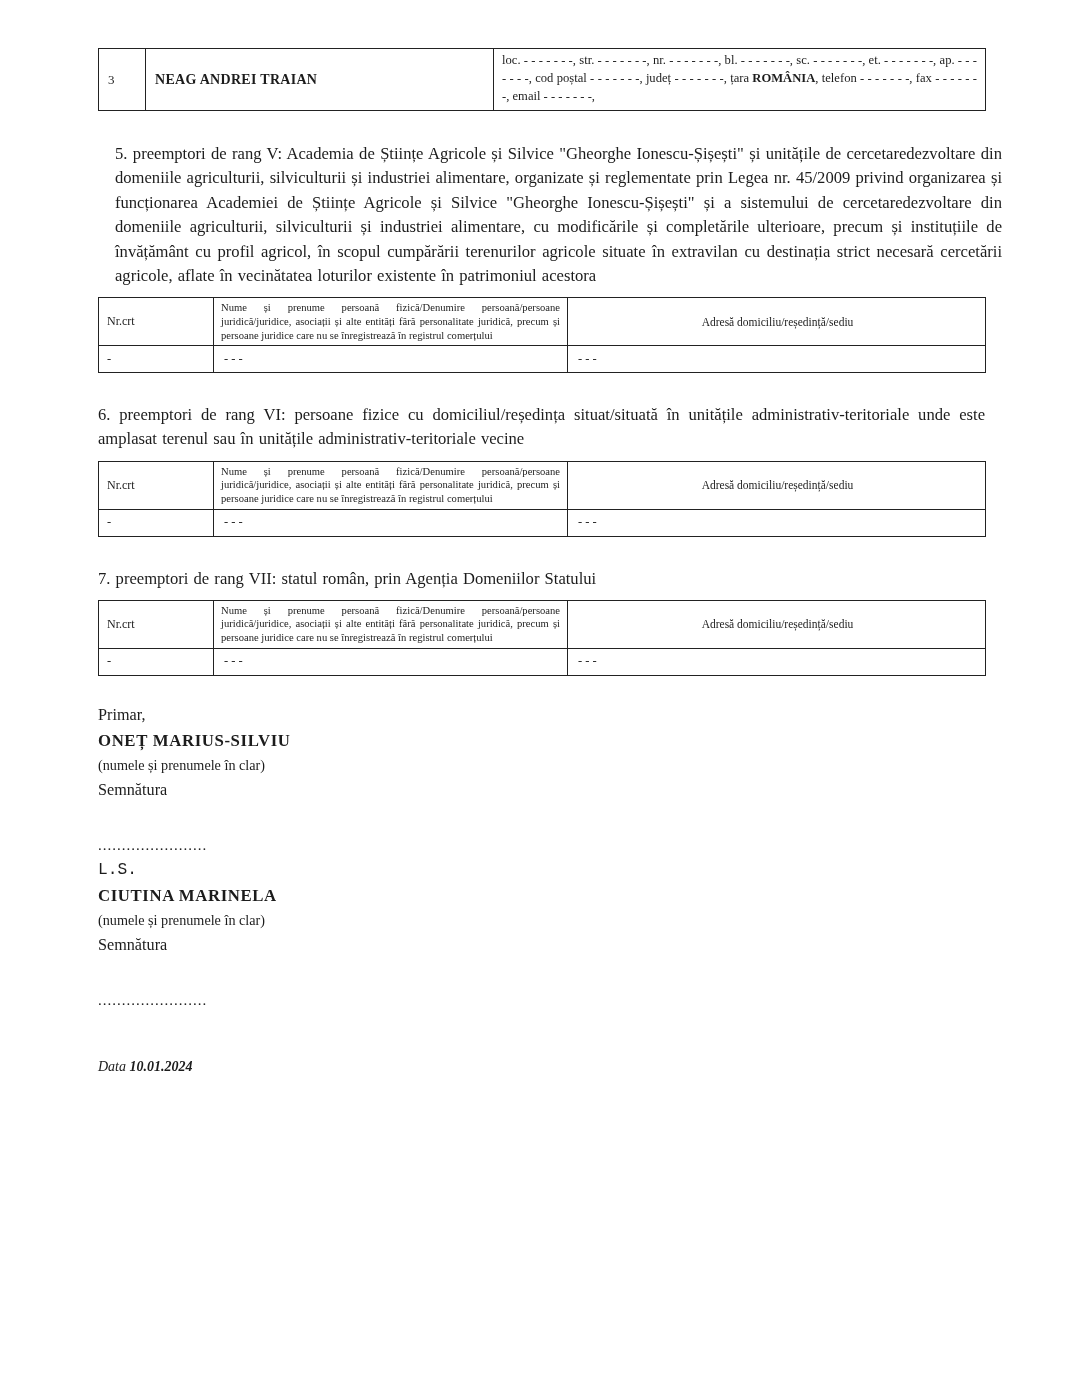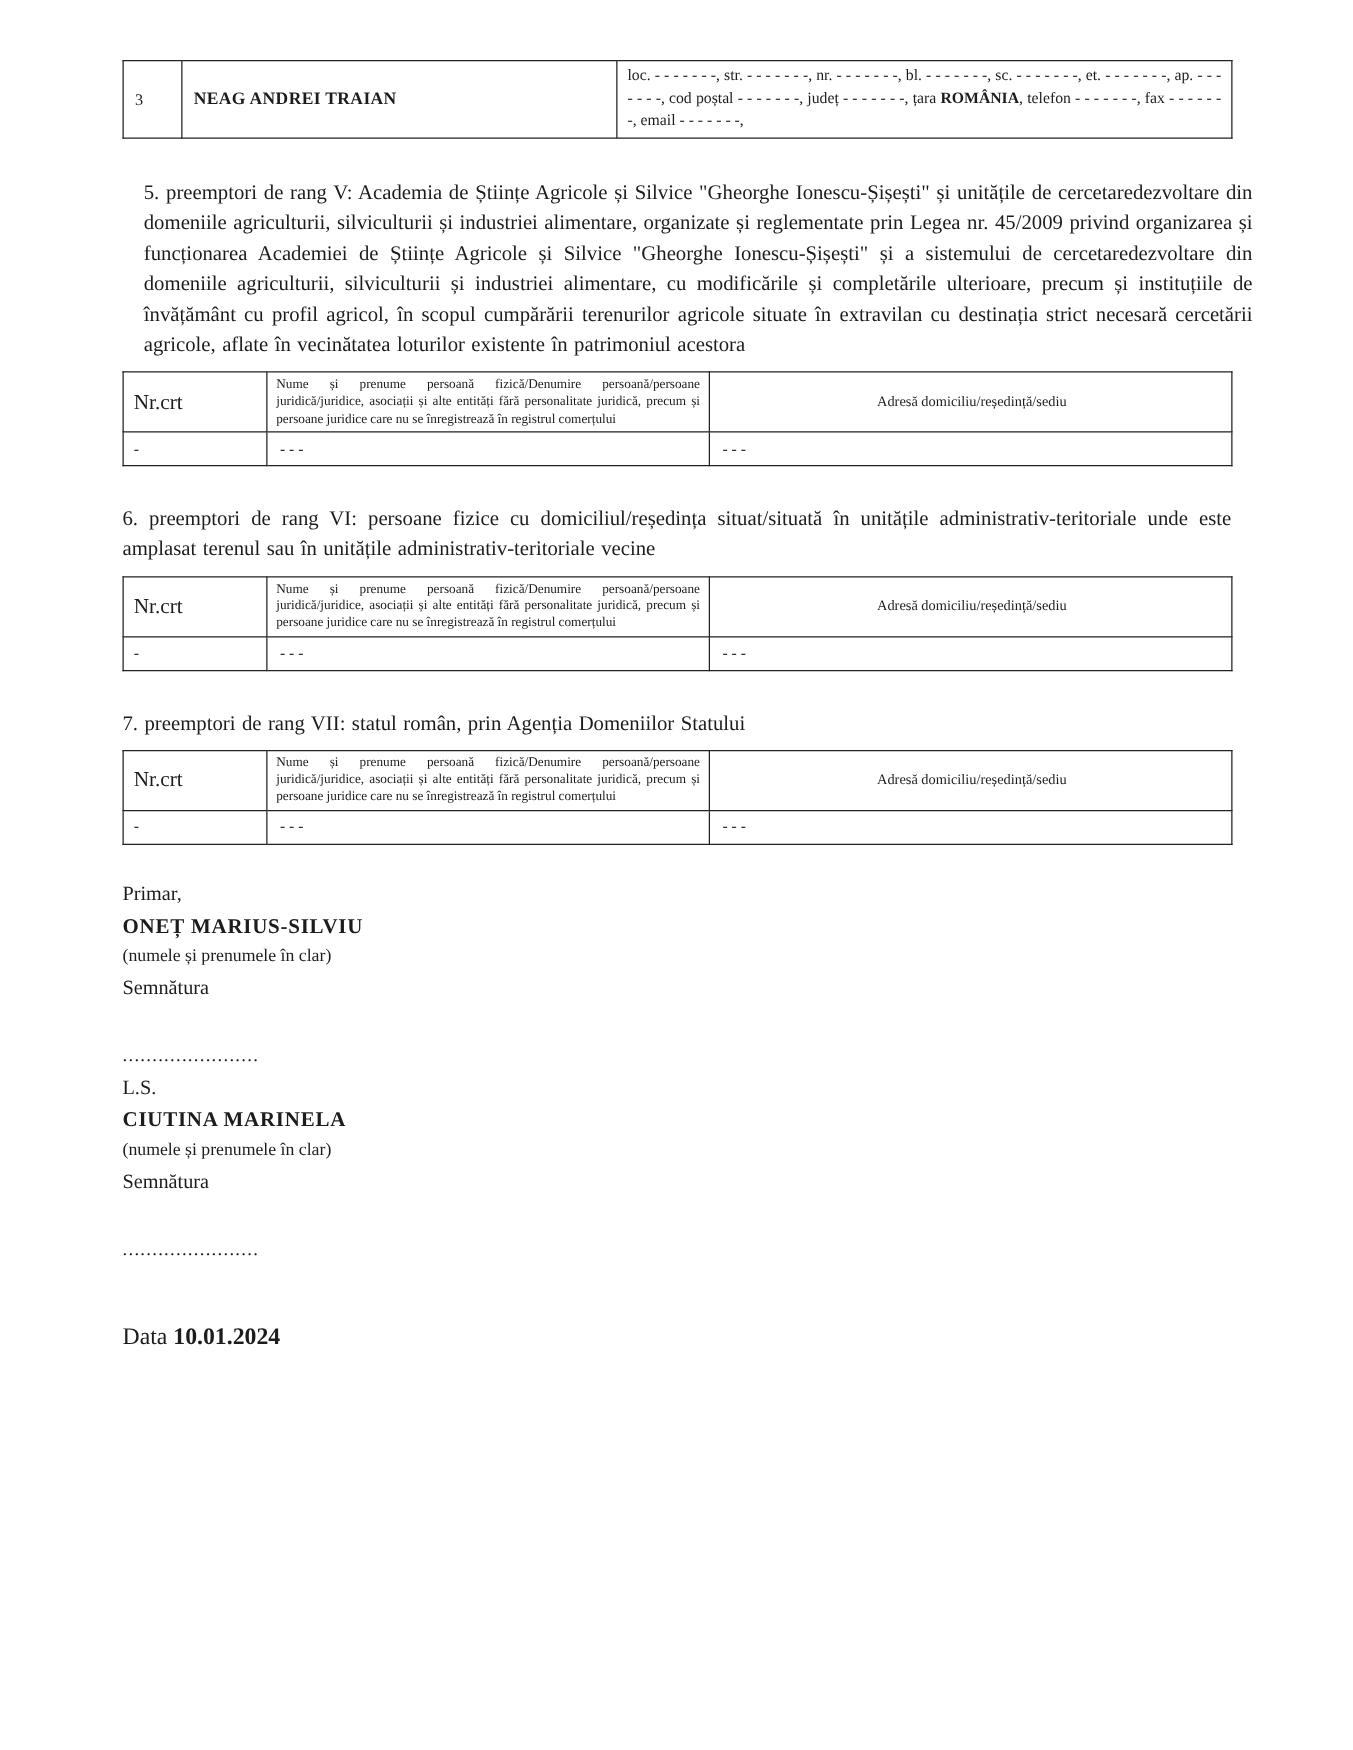--- a/index.html
+++ b/index.html
@@ -38,39 +38,39 @@
   .para-5 { margin-top: 31px; margin-left: 17px; }
   .para-6 { margin-top: 30px; }
   .para-7 { margin-top: 30px; }
 
   
   .sec-table { margin-top: 9px; }
   .sec-table .c1 { width: 115px; }
   .sec-table .c2 { width: 354px; }
   .sec-table .c3 { width: 418px; }
   .sec-table td { vertical-align: middle; }
-  .sec-table .h1 { font-size: 17px; padding: 2px 6px 2px 8px; }
+  .sec-table .h1 { font-size: 12px; padding: 2px 6px 2px 8px; }
   .sec-table .h2 { font-size: 10.6px; line-height: 1.28; text-align: justify; padding: 3px 7px; vertical-align: middle; }
   .sec-table .h3 { font-size: 11.5px; padding: 2px 6px 2px 8px; text-align: center; }
   .sec-table .hdr { height: 46px; }
   .sec-table .dr  { height: 27px; }
   .sec-table .d1 { font-size: 12.5px; padding: 2px 6px 2px 8px; }
   .sec-table .d2 { font-size: 12.5px; padding: 2px 6px 2px 10px; }
   .sec-table .d3 { font-size: 12.5px; padding: 2px 6px 2px 10px; }
 
   
   .sig-block { margin-top: 27px; width: 887px; }
   .sig-line   { font-size: 16.2px; line-height: 25px; }
   .sig-name   { font-size: 16.8px; line-height: 25px; font-weight: bold; letter-spacing: 0.6px; }
   .sig-note   { font-size: 14.2px; line-height: 25px; }
   .sig-dots   { font-size: 15px; line-height: 20px; margin-top: 32px; letter-spacing: 1px; }
-  .sig-ls     { font-size: 16.2px; line-height: 25px; margin-top: 3px; }
+  .sig-ls     { font-size: 16.2px; line-height: 25px; margin-top: 3px; font-family: Liberation Mono, monospace; }
 
   
-  .footer-date { margin-top: 49px; font-size: 19px; }
+  .footer-date { margin-top: 49px; font-size: 14px; font-style: italic; }
   .footer-date .date-value { font-weight: bold; }
 </style>
 </head>
 <body>
 
 <div class="page">
 
   <table class="top-table">
     <tbody>
         <tr>

